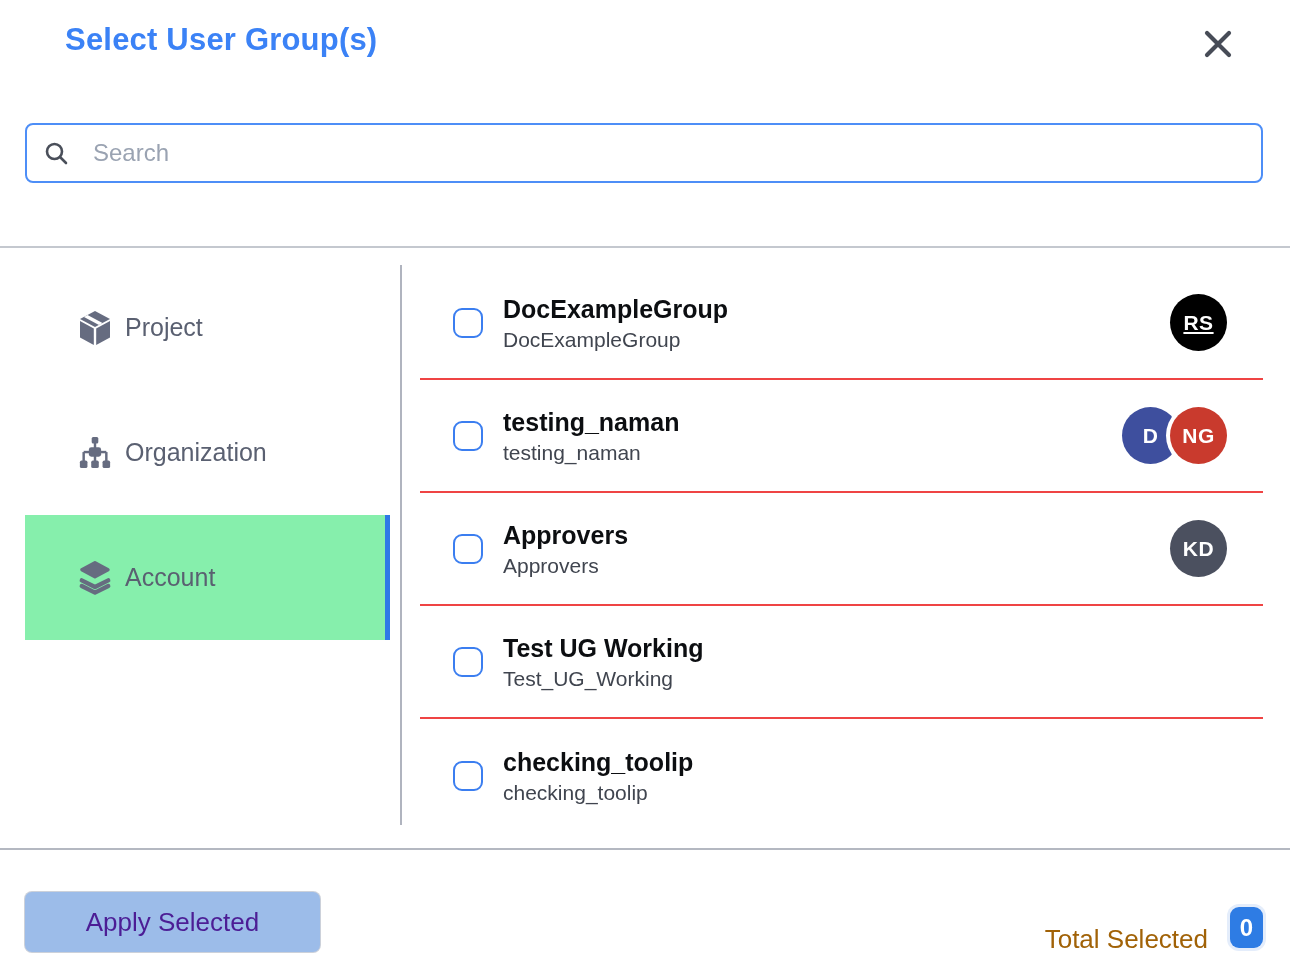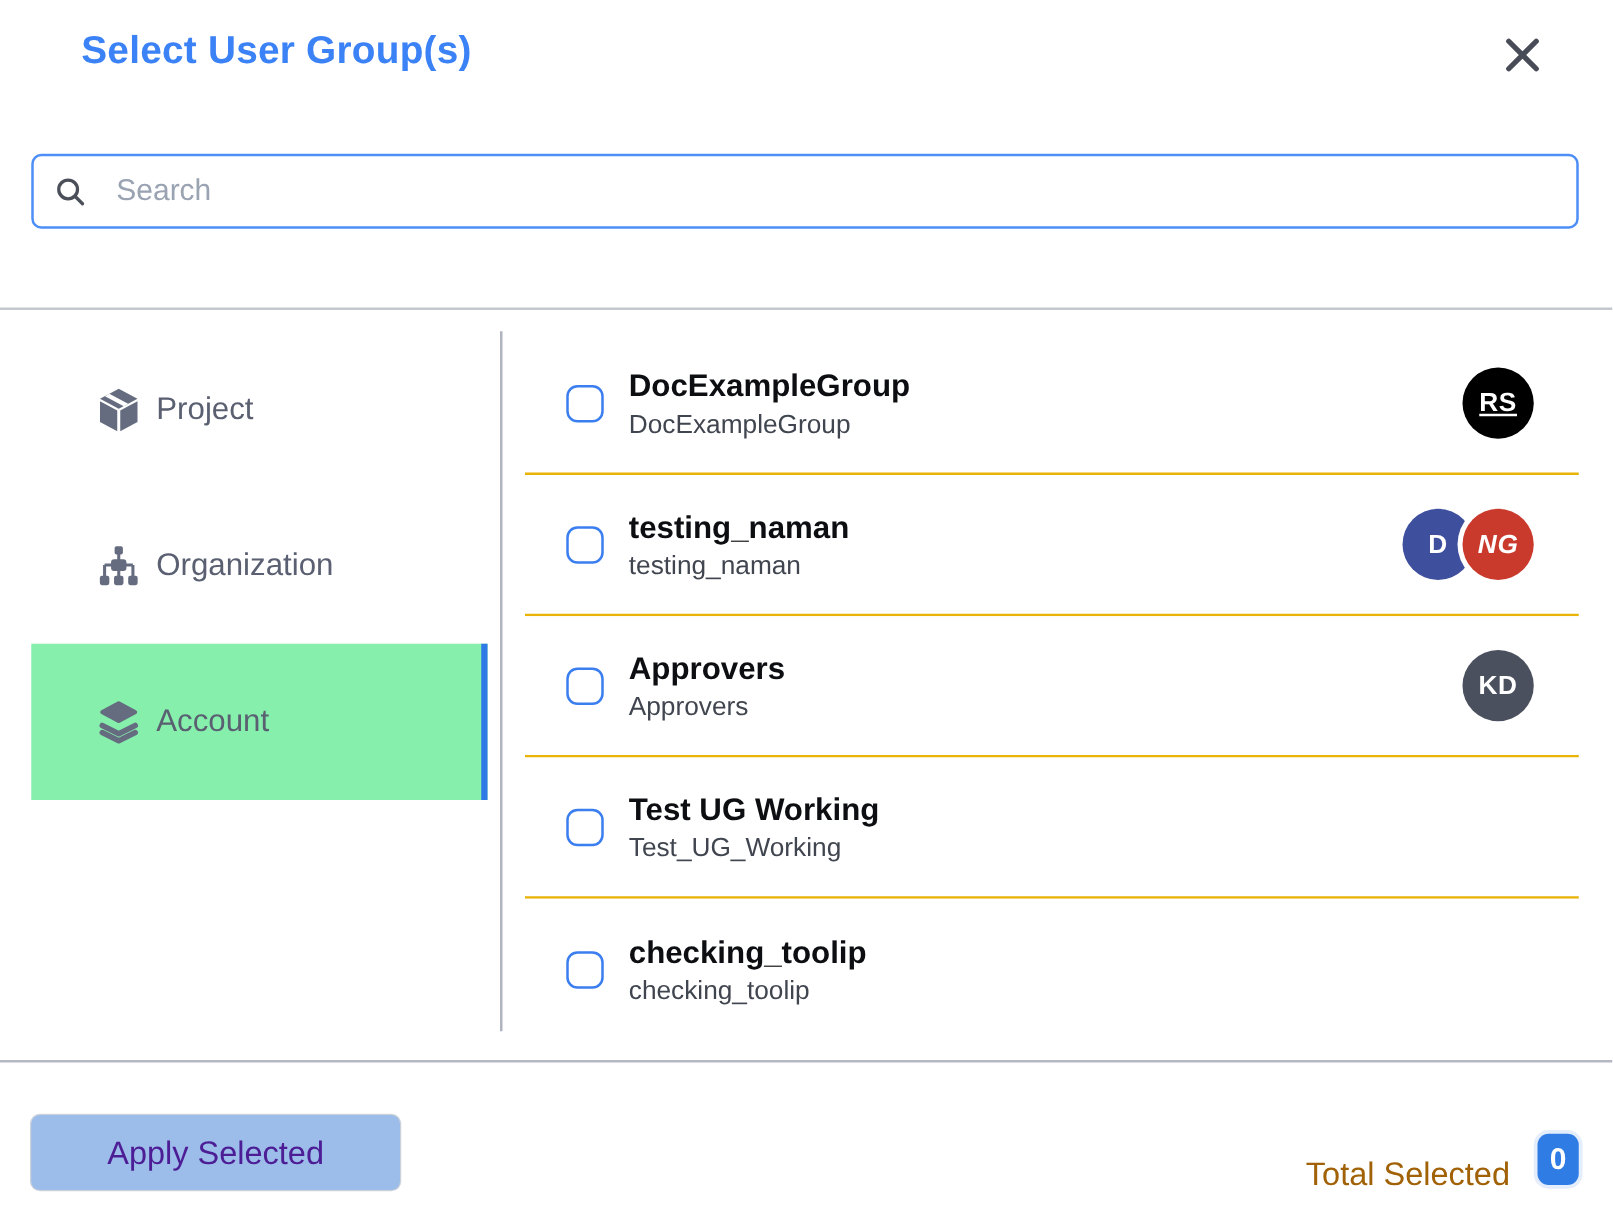--- a/index.html
+++ b/index.html
@@ -60,39 +60,39 @@
 
   .v-divider {
     position: absolute; left: 400px; top: 265px; width: 2px; height: 560px;
     background: #b0b4bf;
   }
 
   
   .group-list { position: absolute; left: 420px; top: 267px; width: 843px; }
   .group-row {
     height: 113px; display: flex; align-items: center;
-    border-bottom: 2px solid #eab308; cursor: pointer; background: #fff;
+    border-bottom: 2px solid #ef4444; cursor: pointer; background: #fff;
   }
   .group-row:last-child { border-bottom: none; }
   .checkbox {
     width: 30px; height: 30px; flex: 0 0 auto;
     border: 2px solid #3b7ef0; border-radius: 9px;
     margin-left: 33px; background: #ffffff; cursor: pointer;
   }
   .row-text { margin-left: 20px; display: flex; flex-direction: column; }
   .row-title { font-size: 25px; font-weight: 700; color: #0c0e11; line-height: 32px; }
   .row-subtitle { font-size: 21px; color: #40454f; line-height: 27px; margin-top: 1px; }
   .avatars { margin-left: auto; margin-right: 36px; display: flex; align-items: center; }
   .avatar {
     width: 57px; height: 57px; border-radius: 50%;
     display: flex; align-items: center; justify-content: center;
     color: #ffffff; font-size: 21px; font-weight: 700; letter-spacing: 0.5px;
     flex: 0 0 auto;
   }
-  .avatar + .avatar { margin-left: -9px; box-shadow: 0 0 0 4px #ffffff; position: relative; z-index: 2; font-style: italic; }
+  .avatar + .avatar { margin-left: -9px; box-shadow: 0 0 0 4px #ffffff; position: relative; z-index: 2; }
 
   .divider-bottom {
     position: absolute; left: 0; top: 848px; width: 1290px; height: 2px;
     background: #b4b8c1;
   }
 
   
   .apply-btn {
     position: absolute; left: 25px; top: 892px;
     width: 295px; height: 60px;

